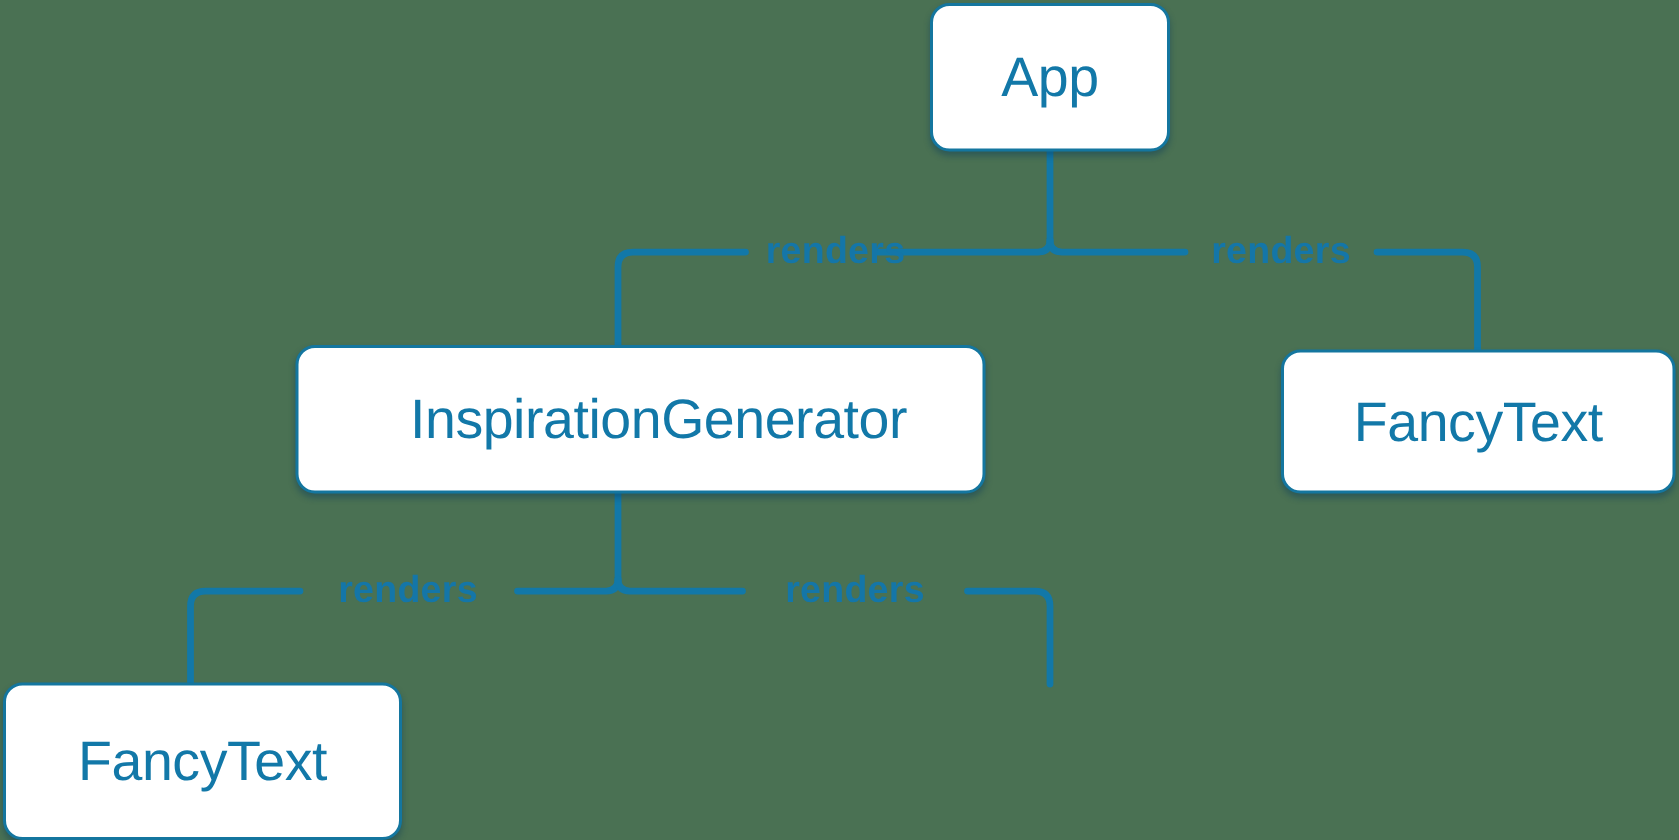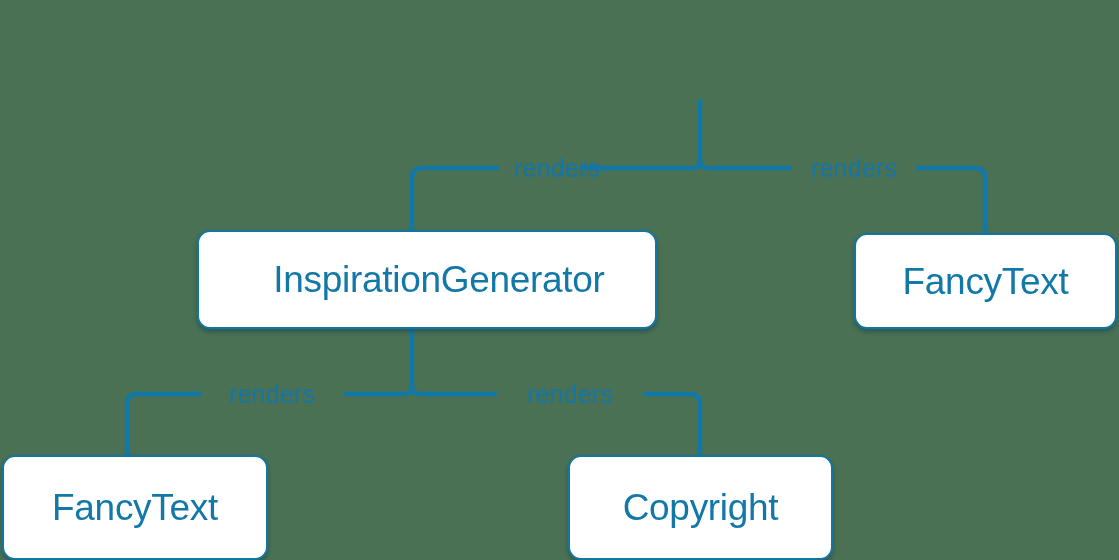--- a/index.html
+++ b/index.html
@@ -43,21 +43,21 @@
     font-size: 37px;
     font-weight: 400;
     letter-spacing: -0.3px;
     white-space: nowrap;
     line-height: 1;
   }
   .edge-label {
     position: absolute;
     color: #1476a8;
     font-size: 25px;
-    font-weight: 400;
+    font-weight: 700;
     letter-spacing: 0.2px;
     white-space: nowrap;
     line-height: 1;
     transform: translate(-50%, -50%);
     z-index: 2;
   }
   
   #node-app        { left: 620px; top: 2px;   width: 160px; height: 99px; }
   #node-inspgen    { left: 197px; top: 230px; width: 460px; height: 99px; padding-left: 24px; }
   #node-fancy-right{ left: 854px; top: 233px; width: 263px; height: 96px; }
@@ -90,30 +90,30 @@
 
       <path d="M 645 394 L 690 394 Q 700 394 700 404 L 700 456"></path>
     </g>
   </svg>
 
   <div class="edge-label" style="left:557px; top:168px;">renders</div>
   <div class="edge-label" style="left:854px; top:168px;">renders</div>
   <div class="edge-label" style="left:272px; top:394px;">renders</div>
   <div class="edge-label" style="left:570px; top:394px;">renders</div>
 
+  <div class="node" id="node-app">
+    <span class="node-label">App</span>
+  </div>
 
   <div class="node" id="node-inspgen">
     <span class="node-label">InspirationGenerator</span>
   </div>
 
   <div class="node" id="node-fancy-right">
     <span class="node-label">FancyText</span>
   </div>
 
   <div class="node" id="node-fancy-left">
     <span class="node-label">FancyText</span>
   </div>
 
-  <div class="node" id="node-copyright">
-    <span class="node-label">Copyright</span>
-  </div>
 
 </div>
 
 </body></html>

